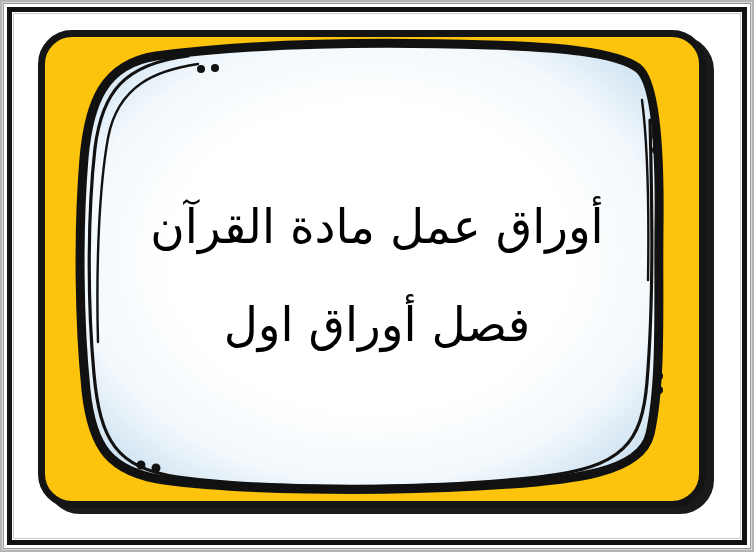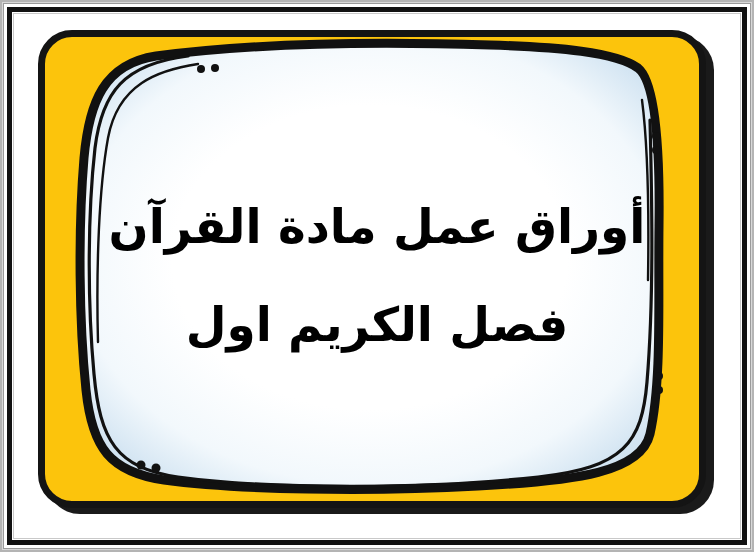--- a/index.html
+++ b/index.html
@@ -93,21 +93,21 @@
     align-items: center;
     justify-content: center;
     pointer-events: none;
   }
   .title-lines {
     width: 560px;
     text-align: center;
     direction: rtl;
     color: #000000;
     font-family: "DejaVu Sans", "Liberation Sans", sans-serif;
-    font-weight: 700;
+    font-weight: 400;
     font-size: 47px;
     line-height: 98px;
     letter-spacing: 0px;
     text-rendering: optimizeLegibility;
   }
   .title-line {
     display: block;
     white-space: nowrap;
   }
 </style>
@@ -184,17 +184,17 @@
 
         <circle cx="103" cy="435" r="4.5"></circle>
         <circle cx="118" cy="438" r="4.5"></circle>
       </g>
     </svg>
   </div>
 
   <div class="text-block">
     <div class="title-lines">
       <span class="title-line">أوراق عمل مادة القرآن</span>
-      <span class="title-line">فصل الكريم اول</span>
+      <span class="title-line">فصل أوراق اول</span>
     </div>
   </div>
 
 </div>
 
 </body></html>

